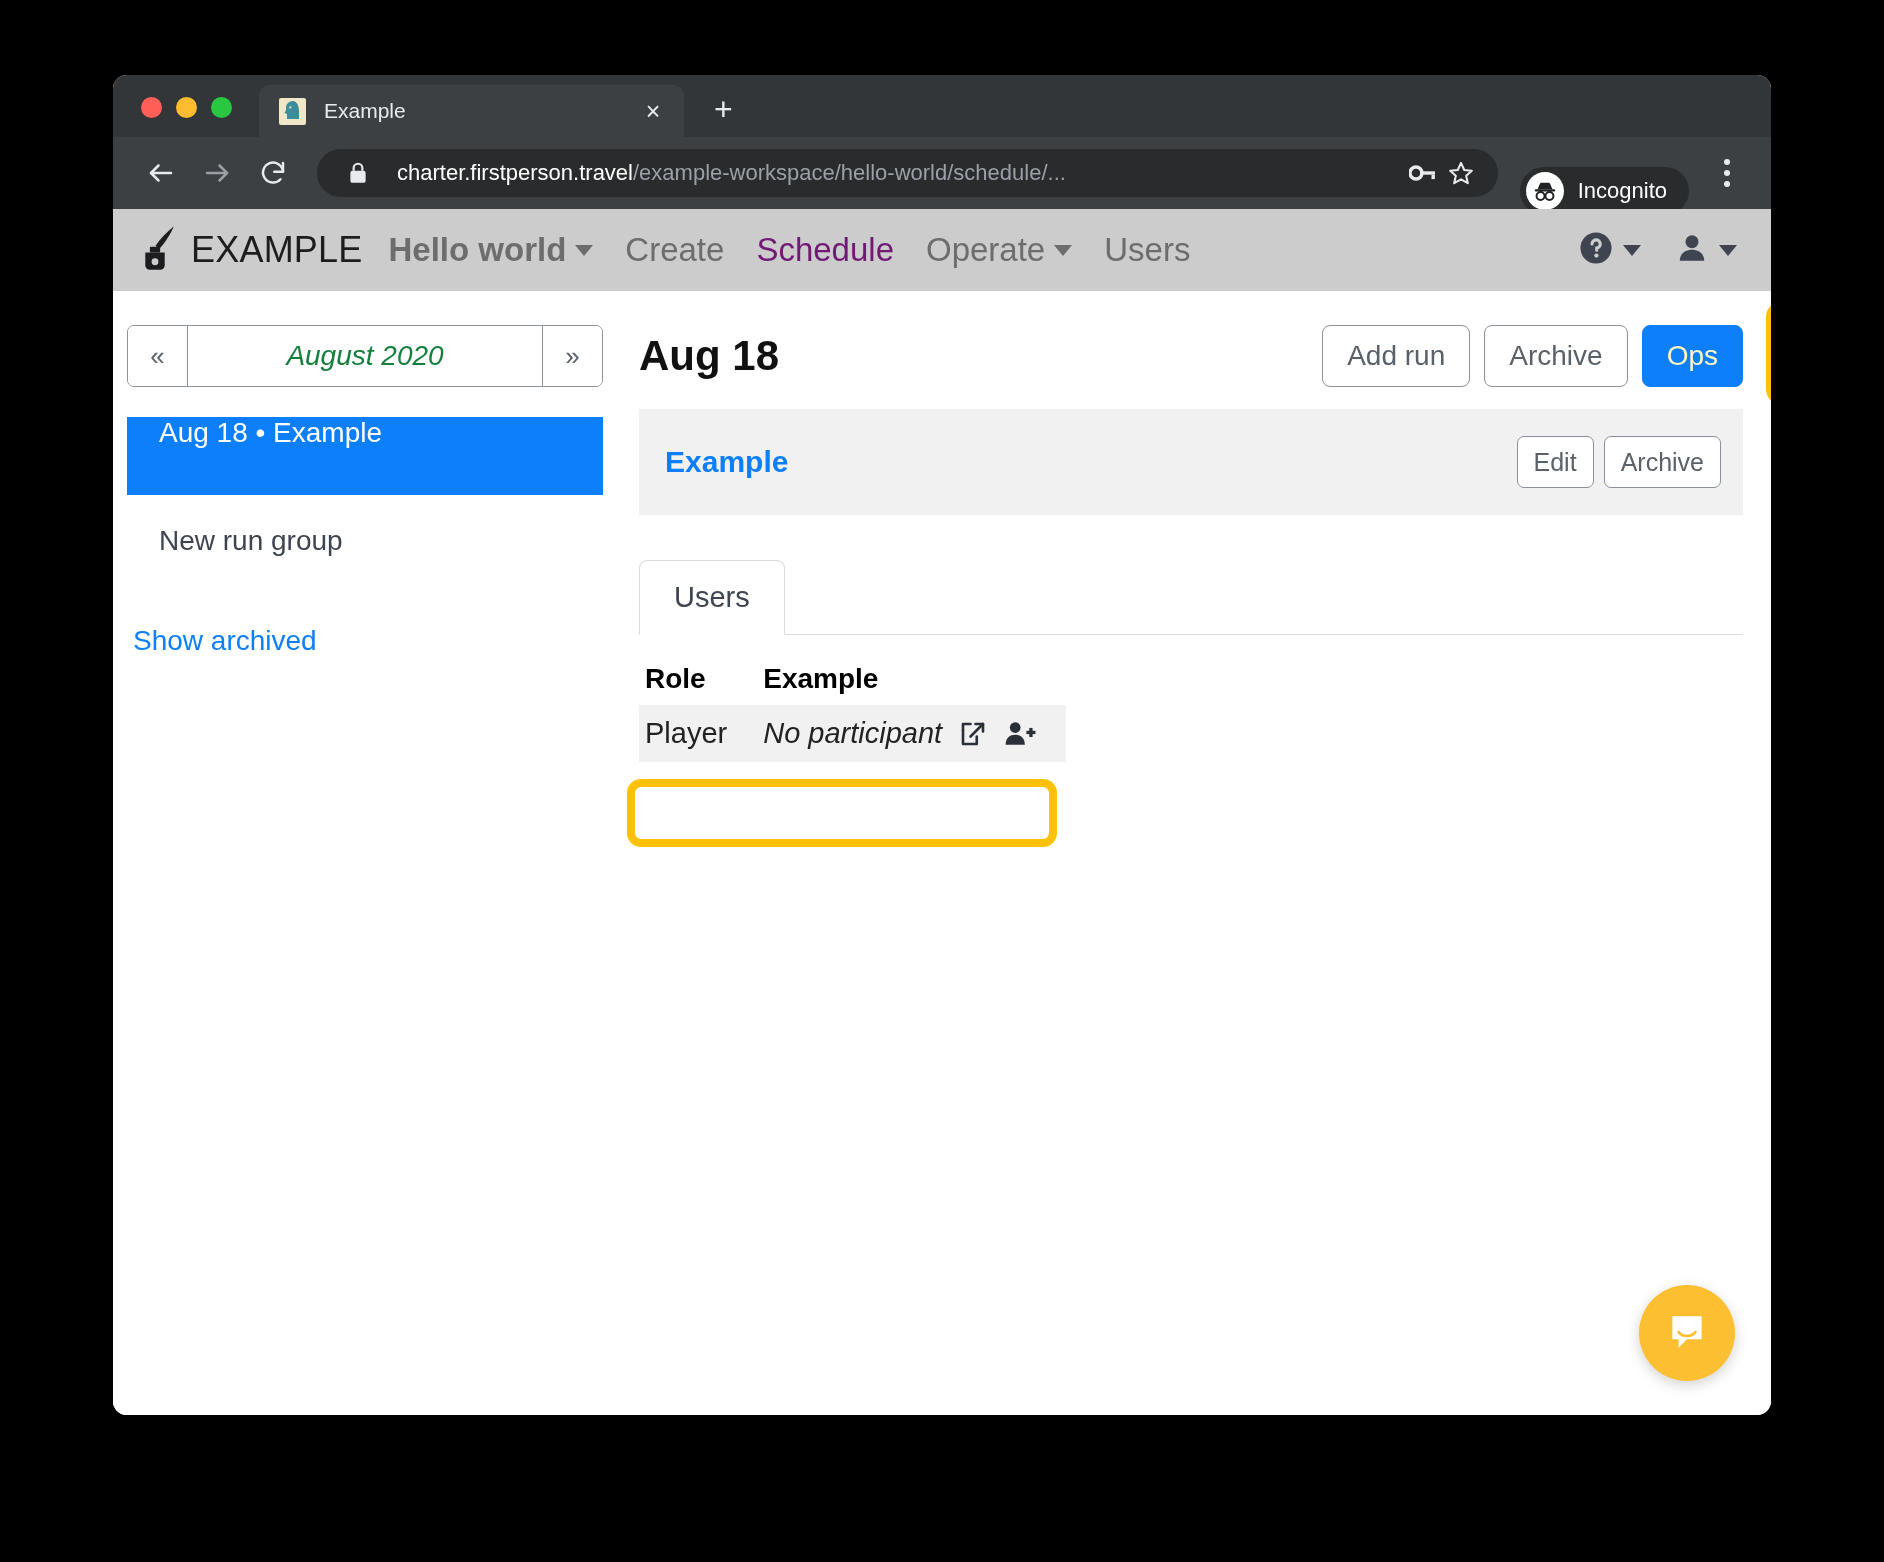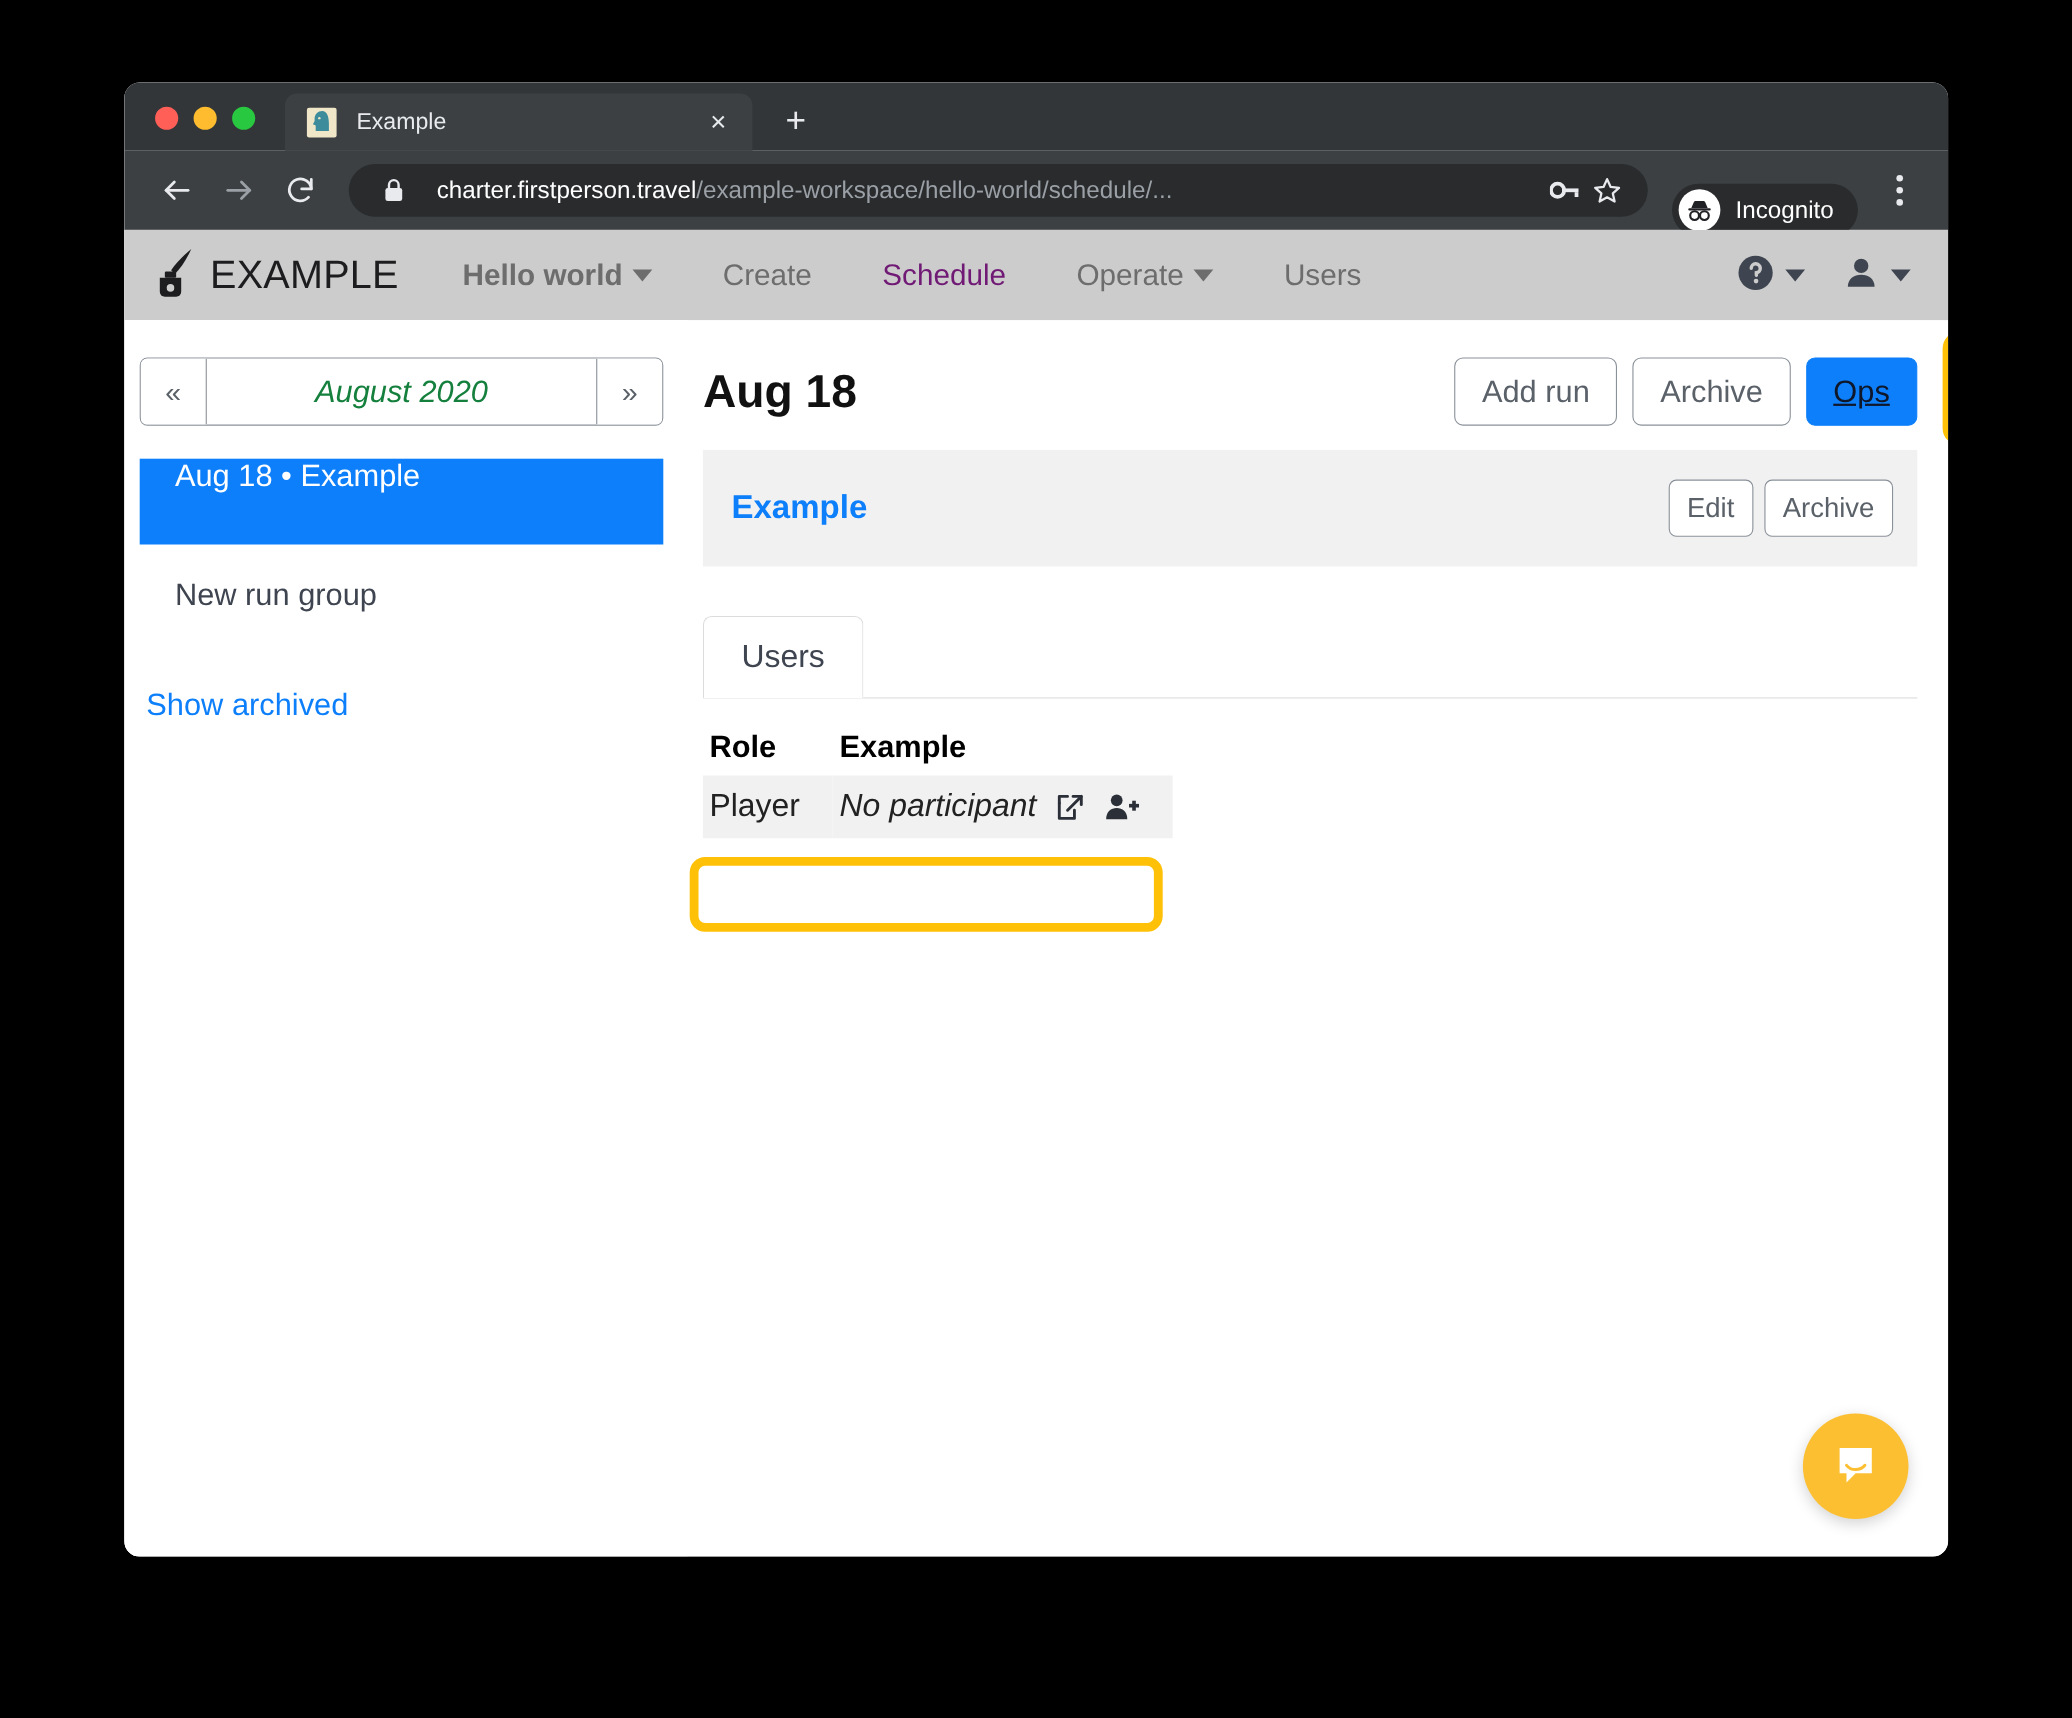--- a/index.html
+++ b/index.html
@@ -181,29 +181,28 @@
     margin-right: 26px;
     cursor: pointer;
   }
   .brand-name {
     font-size: 36px;
     color: #1d1d1f;
     letter-spacing: .2px;
     font-weight: 400;
   }
   .nav-item {
-    font-size: 27px;
+    font-size: 33px;
     color: #6d6d6d;
     margin-right: 32px;
     white-space: nowrap;
     cursor: pointer;
     display: flex;
     align-items: center;
     gap: 9px;
-    margin-left: 32px;
   }
   .nav-item.bold { font-weight: 700; color: #6d6d6d; }
   .nav-item.active { color: #701a75; font-weight: 400; }
   .caret {
     width: 0; height: 0;
     border-left: 9px solid transparent;
     border-right: 9px solid transparent;
     border-top: 11px solid currentColor;
     display: inline-block;
   }
@@ -299,22 +298,21 @@
     color: #5a6169;
     font-size: 28px;
     font-family: inherit;
     display: flex; align-items: center; justify-content: center;
     cursor: pointer;
     white-space: nowrap;
   }
   .btn.primary {
     background: #0d7ffa;
     border-color: #0d7ffa;
-    color: #0f172a;
-    text-decoration: underline;
+    color: #fef9c3;
   }
   .btn.small {
     height: 52px;
     padding: 0 16px;
     font-size: 25px;
     border-radius: 7px;
   }
 
   
   .hl {

